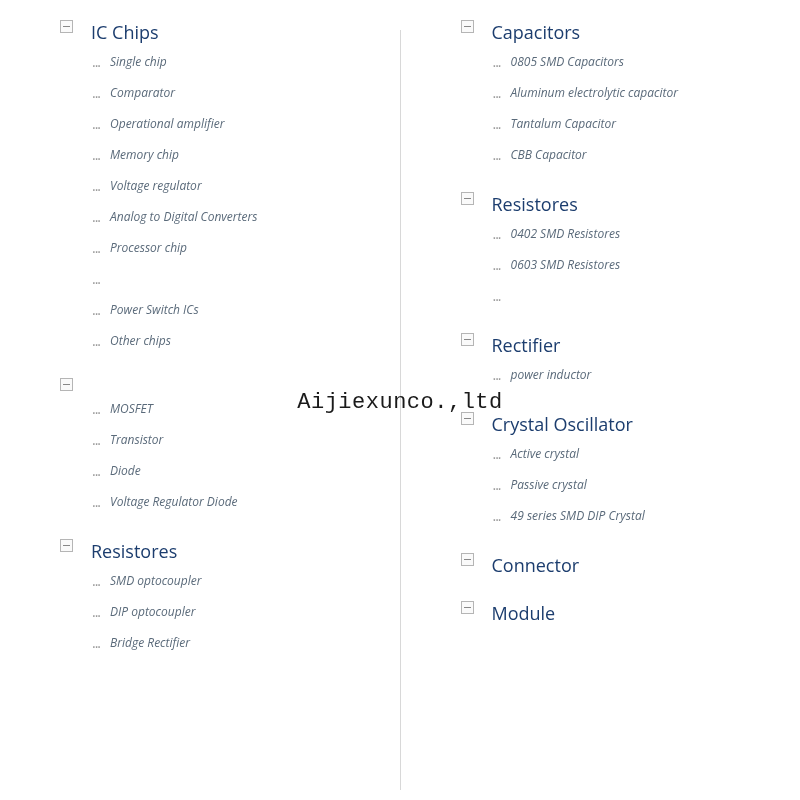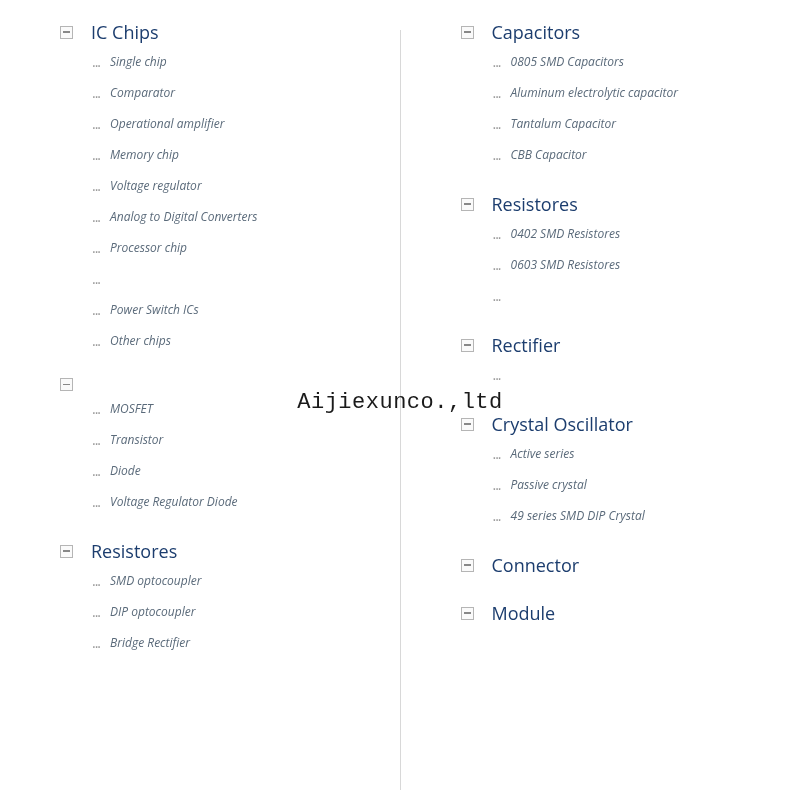--- a/index.html
+++ b/index.html
@@ -29,21 +29,20 @@
       width: 1px;
       background: #d8d8d8;
       margin-top: 10px;
       height: 760px;
     }
     .category {
       margin-bottom: 24px;
     }
     .category-header {
       display: flex;
-      align-items: center;
       margin-bottom: 10px;
       cursor: pointer;
     }
     .collapse-icon {
       width: 13px;
       height: 13px;
       border: 1px solid #b5b5b5;
       display: flex;
       align-items: center;
       justify-content: center;
@@ -243,32 +242,33 @@
         </ul>
       </div>
       <div class="category">
         <div class="category-header">
           <span class="collapse-icon"></span>
           <span class="category-title">Rectifier</span>
         </div>
         <ul class="item-list">
           <li class="item">
             <span class="item-bullet">···</span>
+            <span class="item-label">power inductor</span>
           </li>
         </ul>
       </div>
       <div class="category">
         <div class="category-header">
           <span class="collapse-icon"></span>
           <span class="category-title">Crystal Oscillator</span>
         </div>
         <ul class="item-list">
           <li class="item">
             <span class="item-bullet">···</span>
-            <span class="item-label">Active series</span>
+            <span class="item-label">Active crystal</span>
           </li>
           <li class="item">
             <span class="item-bullet">···</span>
             <span class="item-label">Passive crystal</span>
           </li>
           <li class="item">
             <span class="item-bullet">···</span>
             <span class="item-label">49 series SMD DIP Crystal</span>
           </li>
         </ul>

